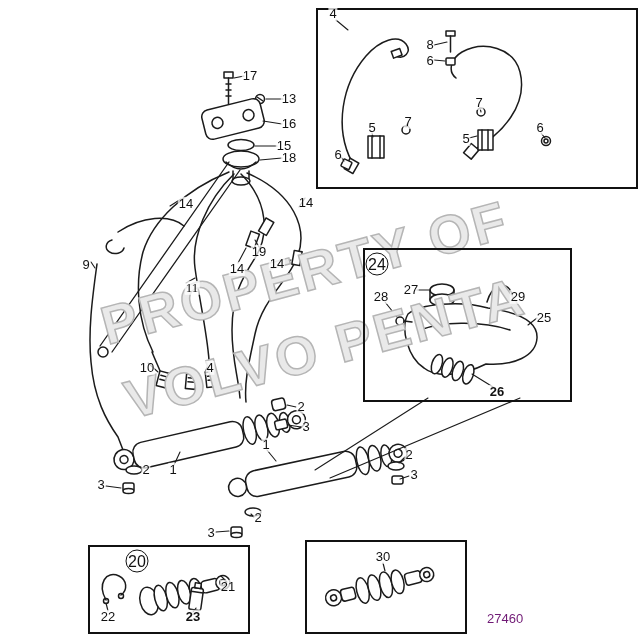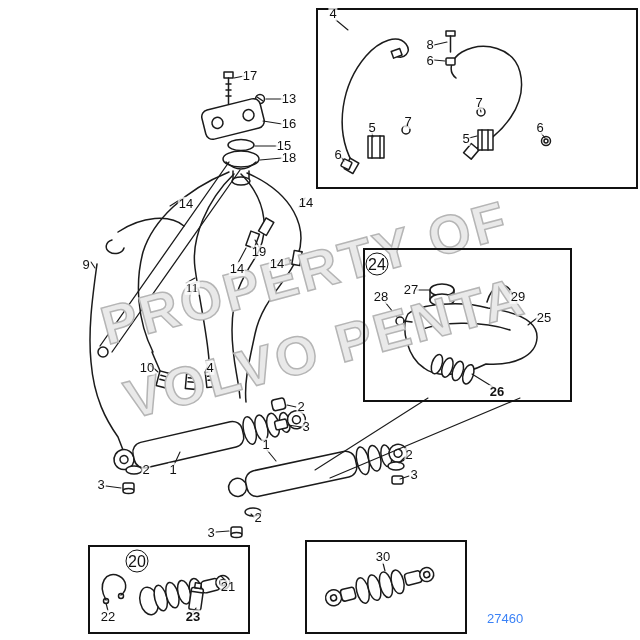--- a/index.html
+++ b/index.html
@@ -13,21 +13,21 @@
              pointer-events:none;user-select:none;}
   .inset{position:absolute;border:2px solid #111;z-index:3;background:transparent;}
   #callout-layer{position:absolute;left:0;top:0;width:640px;height:640px;z-index:4;}
   .callout{position:absolute;transform:translate(-50%,-50%);
            font-size:13px;color:#111;background:rgba(255,255,255,.75);
            padding:0 1px;line-height:1.1;}
   .callout.circled{width:21px;height:21px;border:1.6px solid #111;border-radius:50%;
            display:flex;align-items:center;justify-content:center;
            font-size:16px;background:#fff;padding:0;}
   .drawing-number{position:absolute;left:487px;top:611px;z-index:4;
-           font-size:13px;color:#3b82f6;}
+           font-size:13px;color:#701a75;}
 </style>
 </head>
 <body>
 
 <div class="stage">
 
   <svg width="640" height="640" viewBox="0 0 640 640">
     <g stroke="#1b1b1b" fill="none" stroke-width="1.5" stroke-linecap="round" stroke-linejoin="round">
 
       <rect x="224" y="72" width="9" height="6"></rect>

